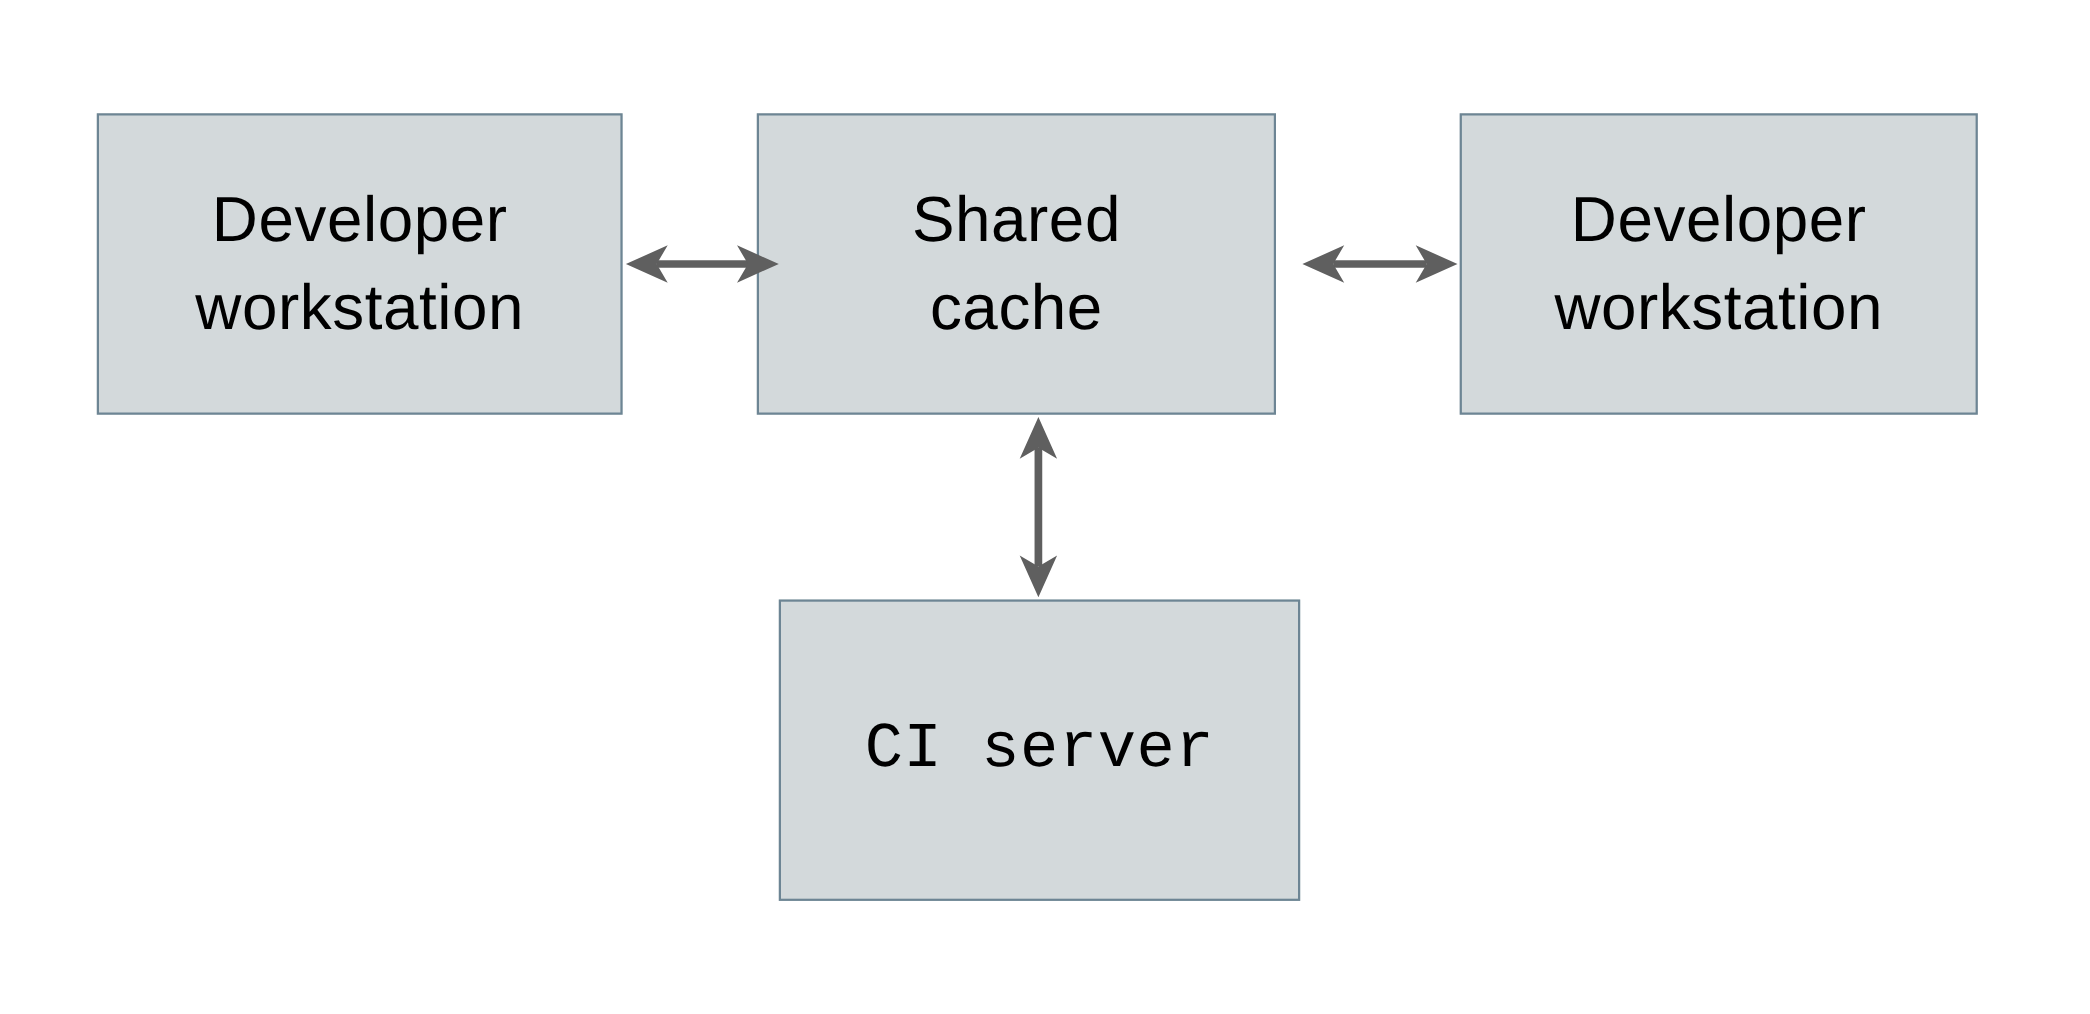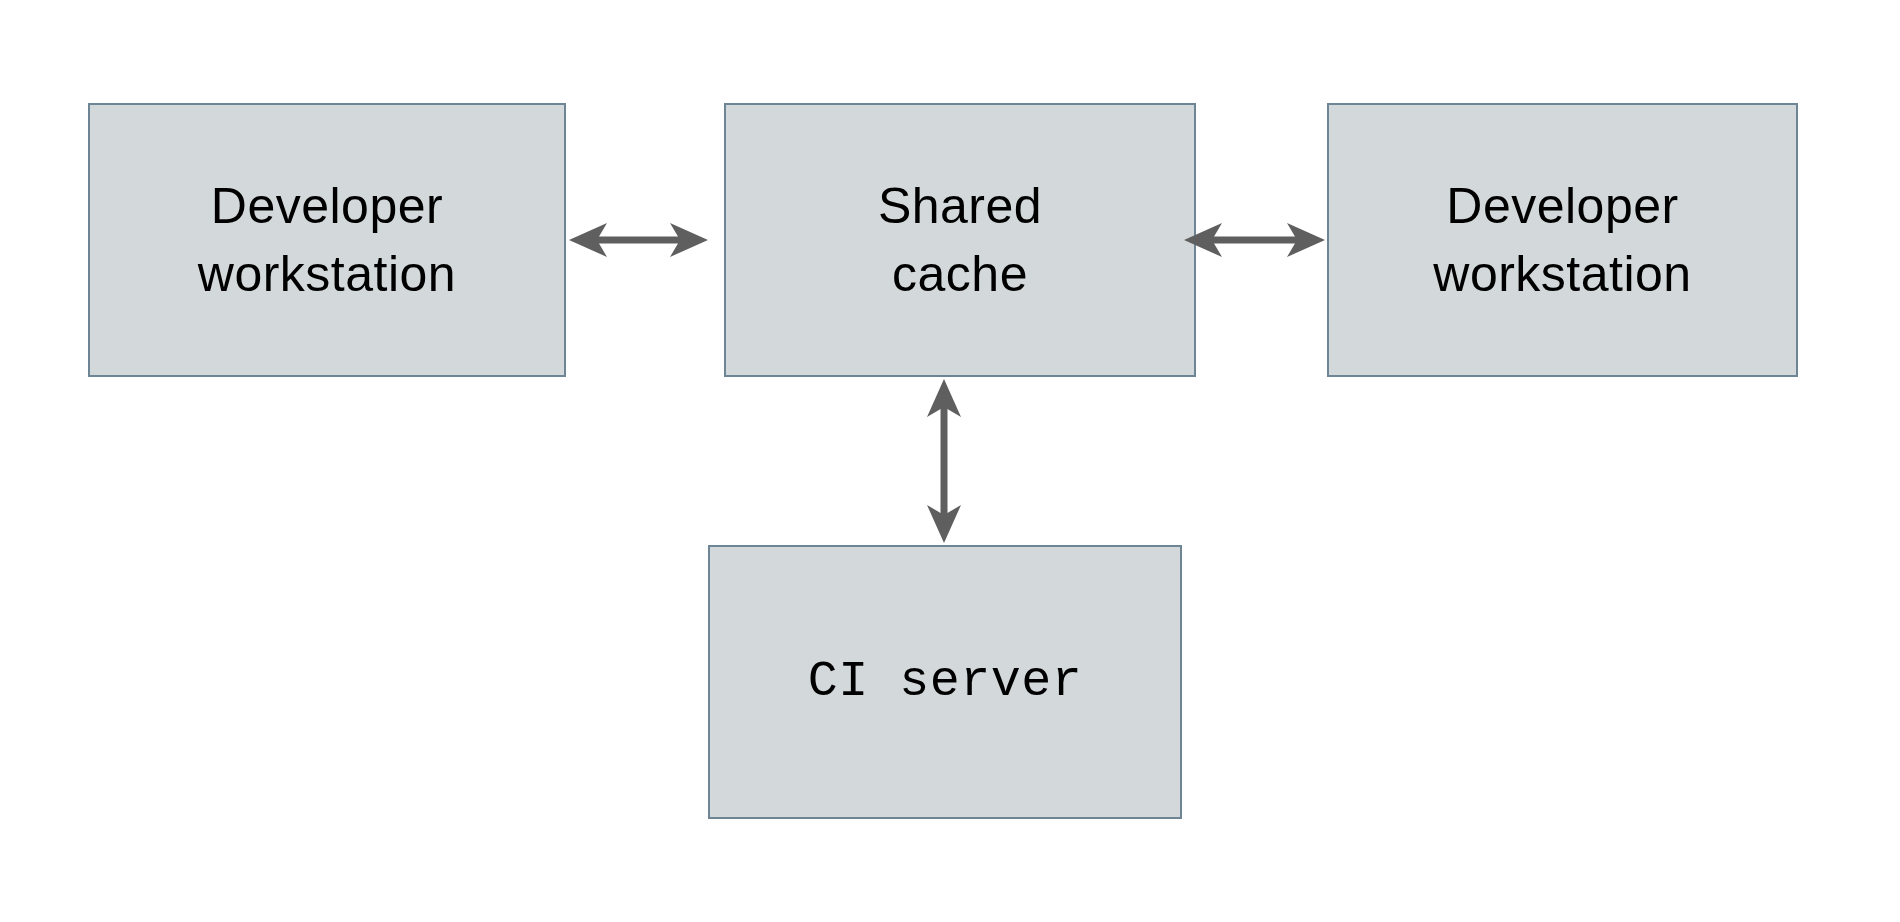--- a/index.html
+++ b/index.html
@@ -19,28 +19,28 @@
     position: absolute;
     box-sizing: border-box;
     background: var(--node-fill, #d3d9db);
     border: 2px solid var(--node-border, #6d8594);
     display: flex;
     align-items: center;
     justify-content: center;
     text-align: center;
   }
   .node-label {
-    font-size: 50px;
-    line-height: 68px;
+    font-size: 58px;
+    line-height: 80px;
     color: var(--text, #000000);
     white-space: pre-line;
     letter-spacing: 0.5px;
   }
   .node-dev-left  { left:  88px; top: 103px; width: 478px; height: 274px; }
-  .node-cache     { left: 724px; top: 103px; width: 472px; height: 274px; }
+  .node-cache     { left: 688px; top: 103px; width: 472px; height: 274px; }
   .node-dev-right { left:1327px; top: 103px; width: 471px; height: 274px; }
   .node-ci        { left: 708px; top: 545px; width: 474px; height: 274px; font-family: Liberation Mono, monospace; }
 
   .edges {
     position: absolute;
     left: 0;
     top: 0;
     width: 1900px;
     height: 922px;
     pointer-events: none;

